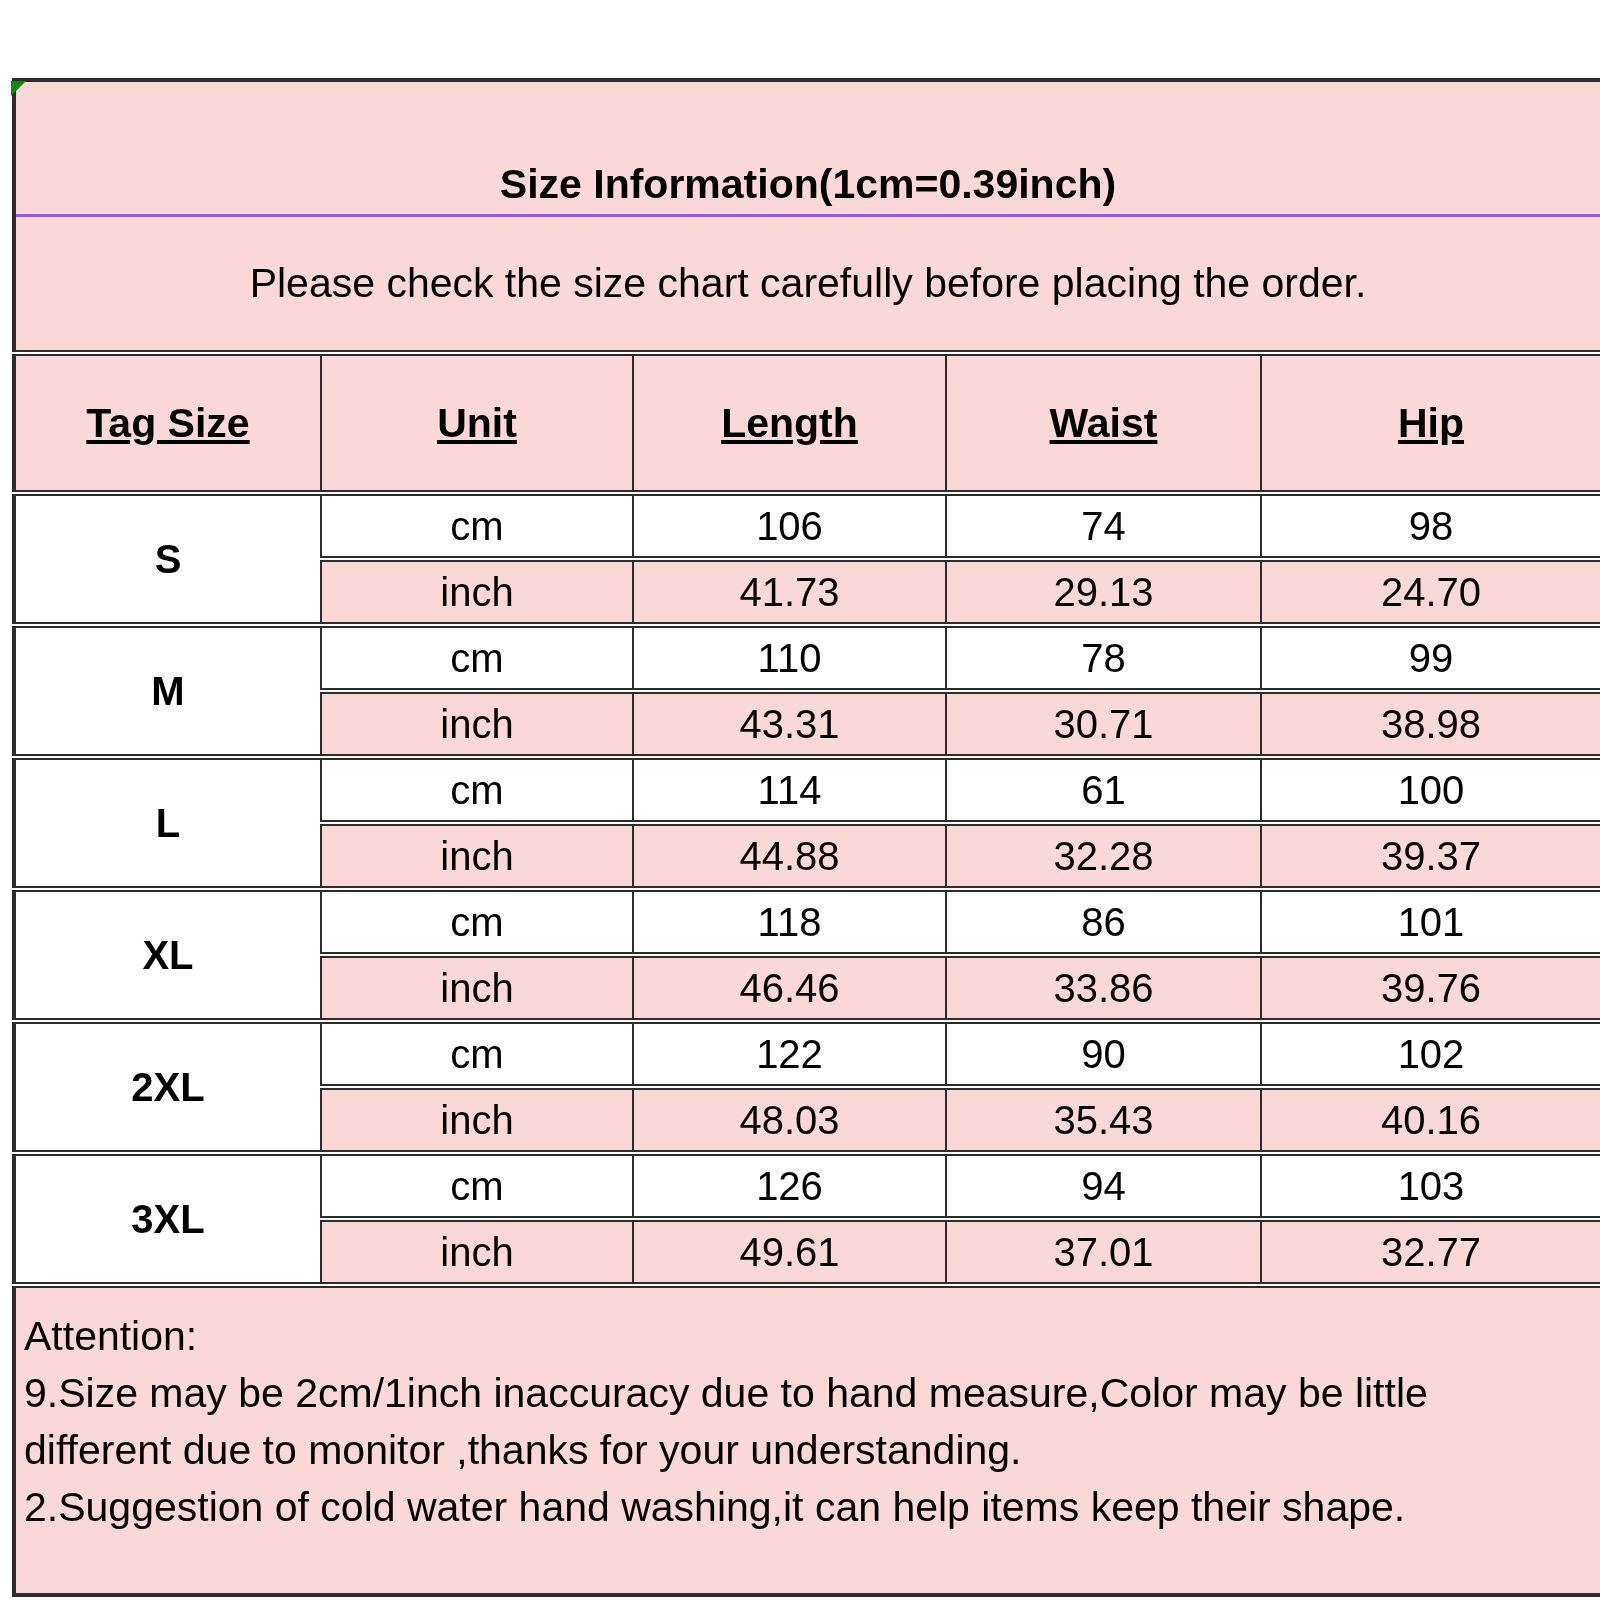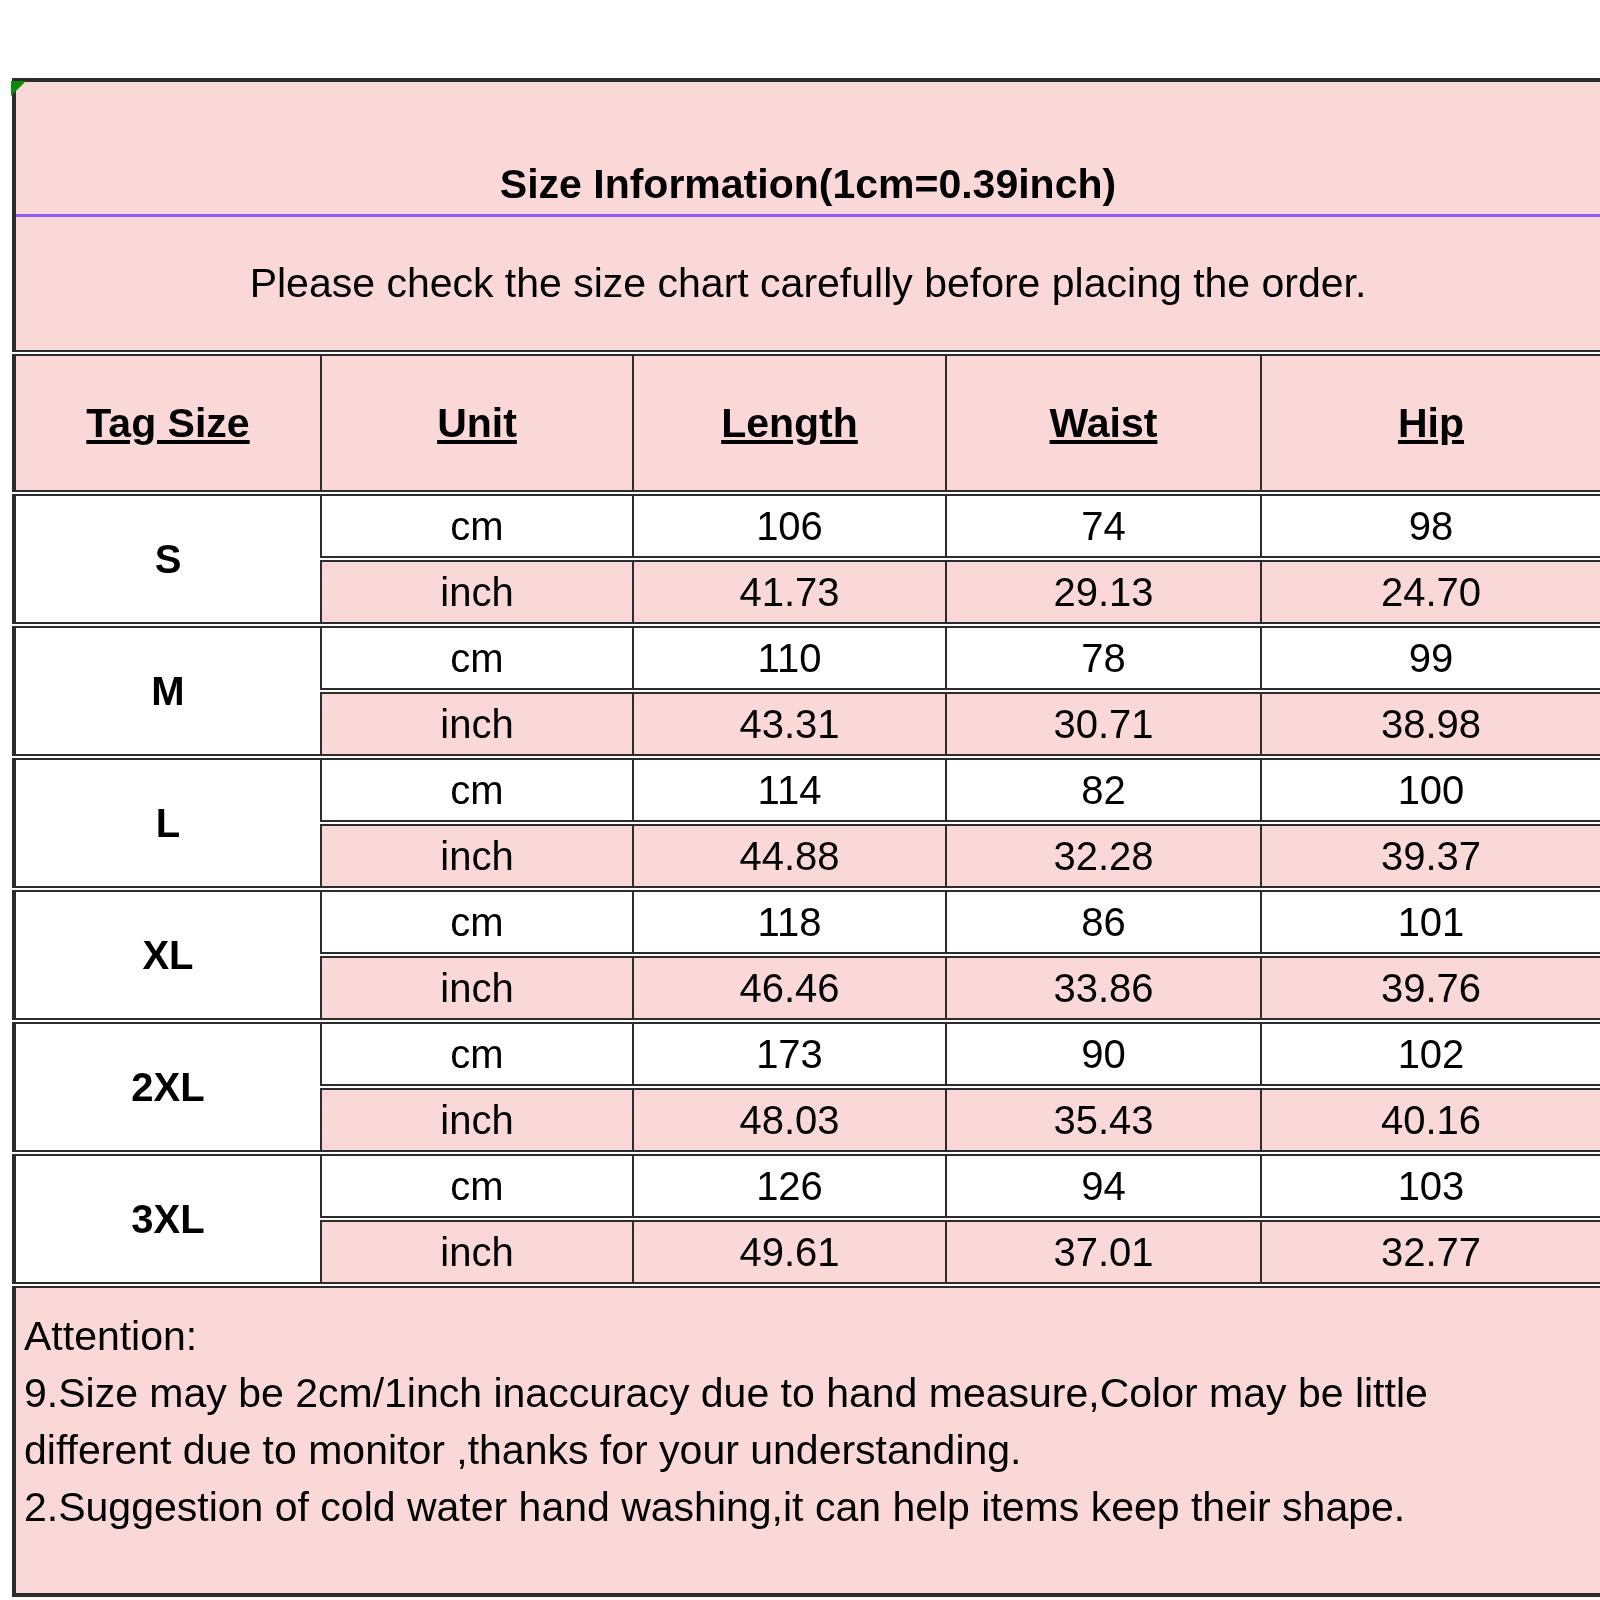--- a/index.html
+++ b/index.html
@@ -132,21 +132,21 @@
       <td class="pink">inch</td>
       <td class="pink">43.31</td>
       <td class="pink">30.71</td>
       <td class="pink">38.98</td>
     </tr>
 
     <tr class="cm-row">
       <td rowspan="2" class="white size-label-cell">L</td>
       <td class="white">cm</td>
       <td class="white">114</td>
-      <td class="white">82</td>
+      <td class="white">61</td>
       <td class="white">100</td>
     </tr>
     <tr class="inch-row">
       <td class="pink">inch</td>
       <td class="pink">44.88</td>
       <td class="pink">32.28</td>
       <td class="pink">39.37</td>
     </tr>
 
     <tr class="cm-row">
@@ -159,21 +159,21 @@
     <tr class="inch-row">
       <td class="pink">inch</td>
       <td class="pink">46.46</td>
       <td class="pink">33.86</td>
       <td class="pink">39.76</td>
     </tr>
 
     <tr class="cm-row">
       <td rowspan="2" class="white size-label-cell">2XL</td>
       <td class="white">cm</td>
-      <td class="white">173</td>
+      <td class="white">122</td>
       <td class="white">90</td>
       <td class="white">102</td>
     </tr>
     <tr class="inch-row">
       <td class="pink">inch</td>
       <td class="pink">48.03</td>
       <td class="pink">35.43</td>
       <td class="pink">40.16</td>
     </tr>
 

